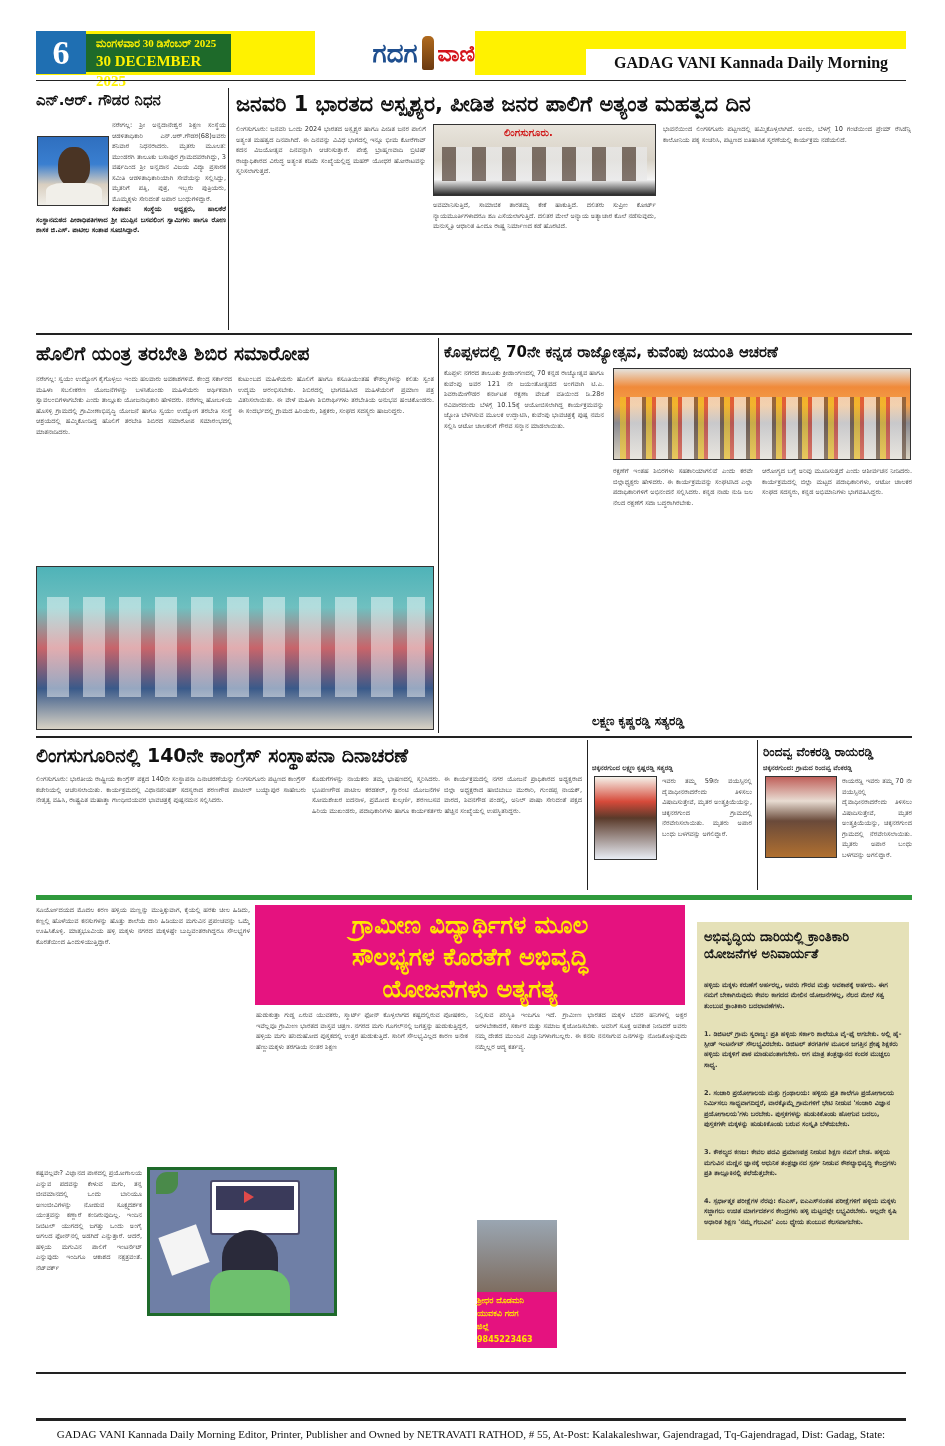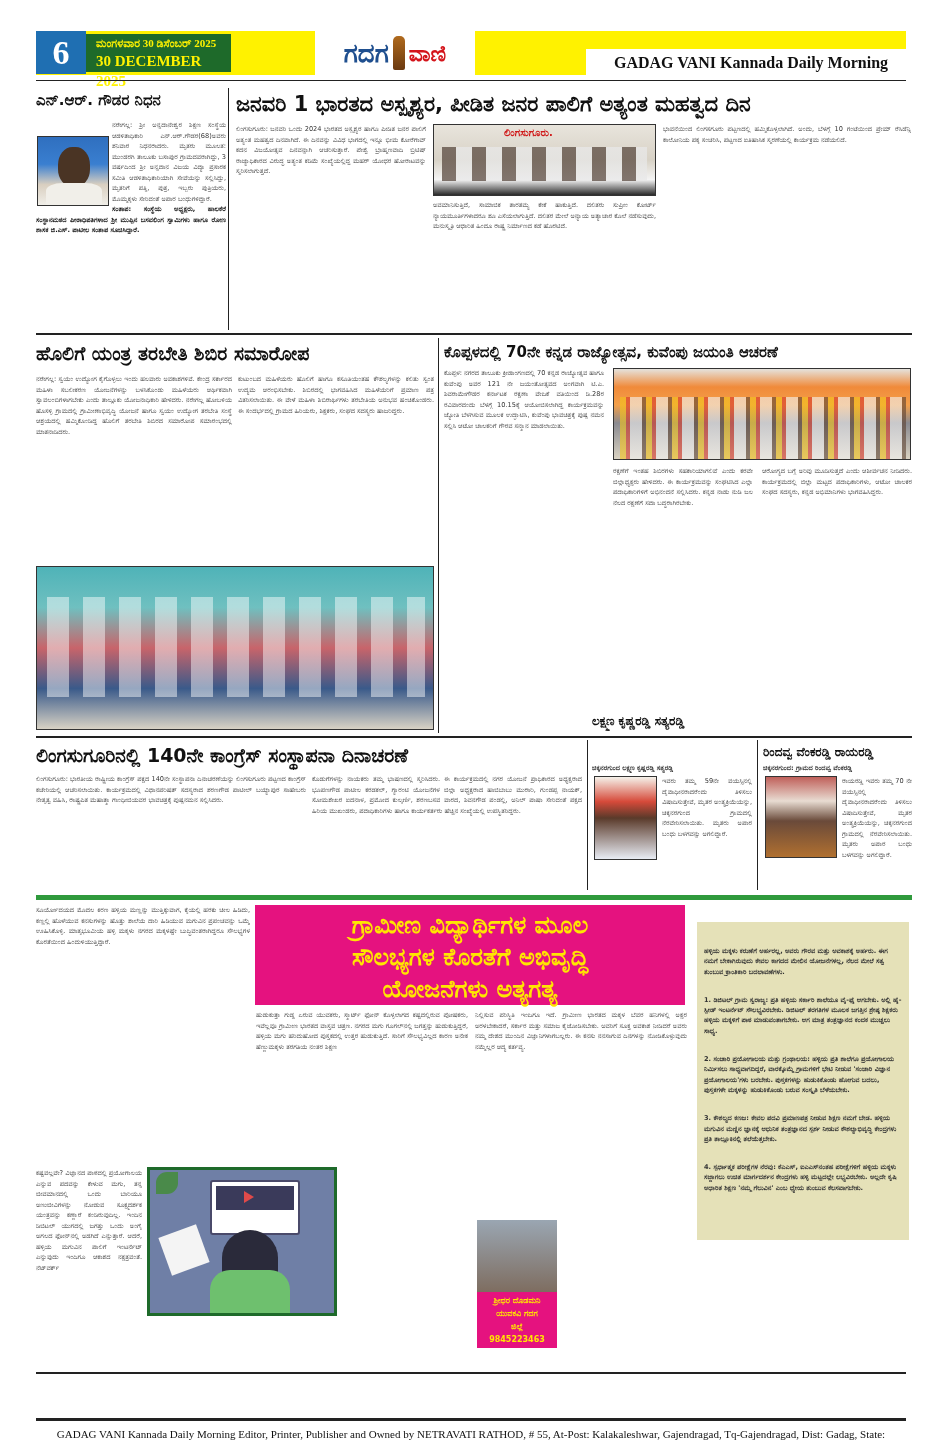--- a/index.html
+++ b/index.html
@@ -7,42 +7,42 @@
   body { font-family: "DejaVu Sans", sans-serif; color: #1a1a1a; position: relative; }
   .abs { position: absolute; }
   
   .mast { left: 36px; top: 31px; width: 870px; height: 44px; background: #fff200; }
   .pgnum { left: 36px; top: 31px; width: 50px; height: 43px; background: #1f6fb2; color: #fff;
     font-family: "Liberation Serif", serif; font-weight: bold; font-size: 34px; text-align: center; line-height: 43px; }
   .datebox { left: 86px; top: 34px; width: 145px; height: 38px; background: #1e6a2a; color: #fff200;
     font-family: "Liberation Serif", serif; font-weight: bold; padding: 2px 10px; }
   .datebox .d1 { font-size: 11px; line-height: 15px; }
   .datebox .d2 { font-size: 15px; line-height: 20px; }
-  .logo { left: 315px; top: 31px; width: 160px; height: 44px; background: #fff; display: flex; align-items: center; justify-content: center; gap: 4px; }
+  .logo { left: 315px; top: 31px; width: 160px; height: 44px; background: #fff; display: flex; align-items: center; justify-content: flex-end; gap: 4px; }
   .logo .l1 { font-size: 26px; font-weight: bold; color: #1f4f8f; }
   .logo .l2 { font-size: 22px; font-weight: bold; color: #d4141b; }
   .logo .fig { width: 12px; height: 34px; background: linear-gradient(#b06a1d, #6b3a10); border-radius: 5px 5px 2px 2px; }
   .tagline { left: 562px; top: 49px; width: 330px; height: 27px; background: #fff; font-family: "Liberation Serif", serif;
     font-weight: bold; font-size: 16px; line-height: 27px; text-align: center; color: #111; margin-left: 24px; }
   
   .hl { font-weight: bold; color: #111; white-space: nowrap; overflow: hidden; }
   .body-text { font-size: 6.6px; line-height: 10.5px; color: #333; text-align: justify; overflow: hidden; }
   .body-text b { color: #111; }
   .rule { background: #222; }
   .photo { background: #888; overflow: hidden; border: 1px solid #333; }
   
   .banner { left: 255px; top: 905px; width: 430px; height: 100px; background: #e5127f; color: #ffe600;
     font-weight: bold; font-size: 24px; line-height: 32px; text-align: center; padding-top: 4px; }
   .greenbar { background: #2f9a3c; }
   .sidebox { left: 697px; top: 922px; width: 212px; height: 318px; background: #e5e1b8; padding: 6px 7px; }
   .sidebox .st { font-size: 13px; font-weight: bold; line-height: 17px; color: #111; }
   .sidebox .sb { font-size: 6.6px; line-height: 10.3px; color: #333; font-weight: bold; margin-top: 18px; }
   .profile { left: 477px; top: 1220px; width: 80px; height: 148px; }
   .profile .pp { width: 80px; height: 72px; background: linear-gradient(#9aa6b2, #7e6d60); }
-  .profile .pc { background: #e5127f; color: #ffe600; font-weight: bold; font-size: 8px; line-height: 13px; text-align: center; padding: 2px 0; }
+  .profile .pc { background: #e5127f; color: #ffe600; font-weight: bold; font-size: 8px; line-height: 13px; padding: 2px 0; }
   .footer { left: 36px; top: 1392px; width: 870px; text-align: center; font-family: "Liberation Serif", serif; font-size: 11px; line-height: 16px; color: #111; margin-top: 34px; }
   .illus { left: 147px; top: 1167px; width: 190px; height: 149px; border: 3px solid #1e6a2a; background: #6f7fa6; overflow: hidden; }
 </style>
 </head>
 <body>
 
 <div class="abs mast"></div>
 <div class="abs pgnum">6</div>
 <div class="abs datebox">
   <div class="d1">ಮಂಗಳವಾರ 30 ಡಿಸೆಂಬರ್ 2025</div>
@@ -141,20 +141,21 @@
   <div class="pc">
     <div>ಶ್ರೀಧರ ದೊಡಮನಿ</div>
     <div>ಯುವಕವಿ ಗದಗ</div>
     <div>ಜಿಲ್ಲೆ</div>
     <div>9845223463</div>
   </div>
 </div>
 <div class="abs body-text" style="left:562px;top:1220px;width:125px;height:146px;"></div>
 
 <div class="abs sidebox">
+  <div class="st">ಅಭಿವೃದ್ಧಿಯ ದಾರಿಯಲ್ಲಿ ಕ್ರಾಂತಿಕಾರಿ ಯೋಜನೆಗಳ ಅನಿವಾರ್ಯತೆ</div>
   <div class="sb">ಹಳ್ಳಿಯ ಮಕ್ಕಳು ಕರುಣೆಗೆ ಅರ್ಹರಲ್ಲ, ಅವರು ಗೌರವ ಮತ್ತು ಅವಕಾಶಕ್ಕೆ ಅರ್ಹರು. ಈಗ ನಮಗೆ ಬೇಕಾಗಿರುವುದು ಕೇವಲ ಕಾಗದದ ಮೇಲಿನ ಯೋಜನೆಗಳಲ್ಲ, ನೆಲದ ಮೇಲೆ ಸತ್ವ ತುಂಬುವ ಕ್ರಾಂತಿಕಾರಿ ಬದಲಾವಣೆಗಳು.</div>
   <div class="sb">1. ಡಿಜಿಟಲ್ ಗ್ರಾಮ ಸ್ವರಾಜ್ಯ: ಪ್ರತಿ ಹಳ್ಳಿಯ ಸರ್ಕಾರಿ ಶಾಲೆಯೂ ವೈ-ಫೈ ಆಗಬೇಕು. ಅಲ್ಲಿ ಹೈ-ಸ್ಪೀಡ್ ಇಂಟರ್ನೆಟ್ ಸೌಲಭ್ಯವಿರಬೇಕು. ಡಿಜಿಟಲ್ ತರಗತಿಗಳ ಮೂಲಕ ಜಗತ್ತಿನ ಶ್ರೇಷ್ಠ ಶಿಕ್ಷಕರು ಹಳ್ಳಿಯ ಮಕ್ಕಳಿಗೆ ಪಾಠ ಮಾಡುವಂತಾಗಬೇಕು. ಆಗ ಮಾತ್ರ ತಂತ್ರಜ್ಞಾನದ ಕಂದಕ ಮುಚ್ಚಲು ಸಾಧ್ಯ.</div>
   <div class="sb">2. ಸಂಚಾರಿ ಪ್ರಯೋಗಾಲಯ ಮತ್ತು ಗ್ರಂಥಾಲಯ: ಹಳ್ಳಿಯ ಪ್ರತಿ ಶಾಲೆಗೂ ಪ್ರಯೋಗಾಲಯ ನಿರ್ಮಿಸಲು ಸಾಧ್ಯವಾಗದಿದ್ದರೆ, ವಾರಕ್ಕೊಮ್ಮೆ ಗ್ರಾಮಗಳಿಗೆ ಭೇಟಿ ನೀಡುವ 'ಸಂಚಾರಿ ವಿಜ್ಞಾನ ಪ್ರಯೋಗಾಲಯ'ಗಳು ಬರಬೇಕು. ಪುಸ್ತಕಗಳನ್ನು ಹುಡುಕಿಕೊಂಡು ಹೋಗುವ ಬದಲು, ಪುಸ್ತಕಗಳೇ ಮಕ್ಕಳನ್ನು ಹುಡುಕಿಕೊಂಡು ಬರುವ ಸಂಸ್ಕೃತಿ ಬೆಳೆಯಬೇಕು.</div>
   <div class="sb">3. ಕೌಶಲ್ಯದ ಕಣಜ: ಕೇವಲ ಪದವಿ ಪ್ರಮಾಣಪತ್ರ ನೀಡುವ ಶಿಕ್ಷಣ ನಮಗೆ ಬೇಡ. ಹಳ್ಳಿಯ ಮಗುವಿನ ಮಣ್ಣಿನ ಜ್ಞಾನಕ್ಕೆ ಆಧುನಿಕ ತಂತ್ರಜ್ಞಾನದ ಸ್ಪರ್ಶ ನೀಡುವ ಕೌಶಲ್ಯಾಭಿವೃದ್ಧಿ ಕೇಂದ್ರಗಳು ಪ್ರತಿ ತಾಲ್ಲೂಕಿನಲ್ಲಿ ತಲೆಯೆತ್ತಬೇಕು.</div>
   <div class="sb">4. ಸ್ಪರ್ಧಾತ್ಮಕ ಪರೀಕ್ಷೆಗಳ ನೆರವು: ಕೆಎಎಸ್, ಐಎಎಸ್‌ನಂತಹ ಪರೀಕ್ಷೆಗಳಿಗೆ ಹಳ್ಳಿಯ ಮಕ್ಕಳು ಸಜ್ಜಾಗಲು ಉಚಿತ ಮಾರ್ಗದರ್ಶನ ಕೇಂದ್ರಗಳು ಹಳ್ಳಿ ಮಟ್ಟದಲ್ಲೇ ಲಭ್ಯವಿರಬೇಕು. ಅಲ್ಲದೇ ಕೃಷಿ ಅಧಾರಿತ ಶಿಕ್ಷಣ 'ನಮ್ಮ ಗೆಲುವಿನ' ಎಂಬ ಧ್ಯೇಯ ತುಂಬುವ ಕೆಲಸವಾಗಬೇಕು.</div>
 </div>
 <div class="abs body-text" style="left:697px;top:1246px;width:212px;height:120px;"></div>
 
 <div class="abs rule" style="left:36px;top:1372px;width:870px;height:2px;"></div>
 <div class="abs footer">

